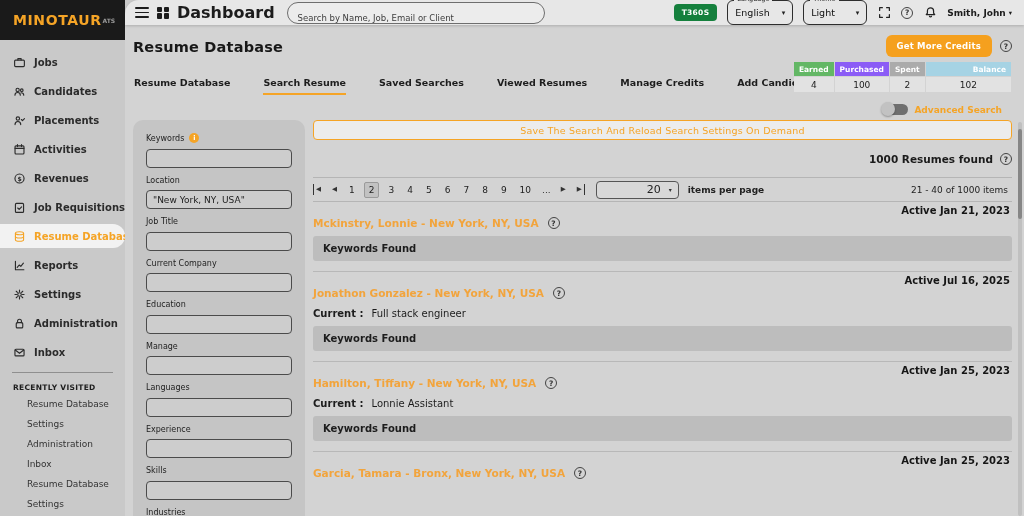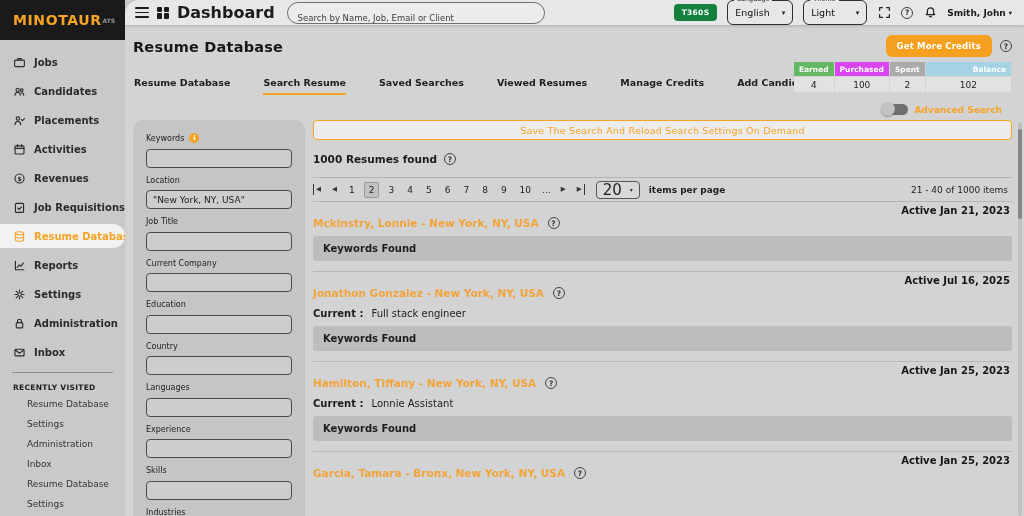--- a/index.html
+++ b/index.html
@@ -74,32 +74,32 @@
   .filters { width:172px; flex:0 0 172px; background:#c5c5c5; border-radius:10px 10px 0 0; padding:13px 13px 20px 13px; height:400px; }
   .f-field { margin-bottom:8px; }
   .f-label-row { display:flex; align-items:center; gap:5px; margin-bottom:3px; }
   .f-label { font-size:8px; color:#222; }
   .info-dot { width:10px; height:10px; border-radius:50%; background:#f5a426; color:#fff; font-size:6.5px; font-weight:800; display:inline-flex; align-items:center; justify-content:center; cursor:pointer; }
   .f-input { width:100%; height:19px; border:1px solid #4b4b4b; border-radius:4px; background:#cdcdcd; font-family:inherit; font-size:9px; color:#222; padding:0 6px; outline:none; }
 
   
   .results { flex:1; min-width:0; }
   .save-banner { width:100%; background:#ececec; border:1.5px solid #f5a426; border-radius:4px; height:20px; display:flex; align-items:center; justify-content:center; color:#f5a426; font-size:9.5px; font-family:inherit; cursor:pointer; letter-spacing:.2px; }
-  .found-row { display:flex; align-items:center; gap:7px; margin-top:13px; }
+  .found-row { display:flex; justify-content:flex-end; align-items:center; gap:7px; margin-top:13px; }
   .found-txt { font-size:10.5px; font-weight:700; color:#1b1b1b; }
 
   .pager { display:flex; align-items:center; gap:5px; border-top:1px solid #b5b5b5; border-bottom:1px solid #b5b5b5; margin-top:12px; height:25px; font-size:9px; color:#222; }
   .pg-btn { font-size:6.5px; color:#333; padding:2px 3px; cursor:pointer; line-height:1; }
   .pg-btn.edge-l { border-left:1.5px solid #333; padding-left:2px; }
   .pg-btn.edge-r { border-right:1.5px solid #333; padding-right:2px; }
   .pg-num { padding:2px 4px; cursor:pointer; font-size:9px; }
   .pg-num.active { background:#c2c2c2; border:1px solid #9a9a9a; border-radius:2px; }
   .pg-ellipsis { font-size:9px; color:#333; padding:0 2px; }
   .pg-select { border:1px solid #555; border-radius:4px; background:#d8d8d8; height:18px; display:flex; align-items:center; gap:8px; padding:0 6px; margin-left:6px; cursor:pointer; }
-  .pg-select .val { font-size:15px; }
+  .pg-select .val { font-size:11px;margin-left:44px; }
   .pg-select .caret { font-size:6px; color:#333; }
   .pg-label { font-weight:700; font-size:9px; margin-left:4px; }
   .pg-range { margin-left:auto; font-size:9px; color:#222; padding-right:4px; }
 
   .r-item { position:relative; padding:4px 0 10px 0; border-bottom:1px solid #b8b8b8; }
   .r-item:last-child { border-bottom:none; }
   .r-date { position:absolute; top:3px; right:2px; font-size:10px; font-weight:800; color:#161616; }
   .r-name-row { display:flex; align-items:center; gap:9px; margin-top:11px; }
   .r-name { color:#f2a43c; font-size:10.5px; font-weight:700; cursor:pointer; }
   .r-current { margin-top:9px; font-size:10px; color:#1c1c1c; }
@@ -290,21 +290,21 @@
 
       <div class="credits-wrap">
         <div class="credits-btn-row">
           <button class="credits-btn">Get More Credits</button>
           <span class="qicon">?</span>
         </div>
         <table class="credits-table">
           <tbody>
               <tr>
             <th style="background: rgb(99, 183, 101);">Earned</th>
-            <th style="background: #d946ef;">Purchased</th>
+            <th style="background: #8b5cf6;">Purchased</th>
             <th style="background: rgb(171, 171, 171); margin-left: 20px;">Spent</th>
             <th style="background: rgb(166, 211, 228); padding-left: 47px;">Balance</th>
           </tr>
           <tr>
             <td>4</td>
             <td>100</td>
             <td>2</td>
             <td>102</td>
           </tr>
         </tbody>
@@ -356,21 +356,21 @@
             <input class="f-input" value="" style="">
           </div>
           <div class="f-field">
             <div class="f-label-row">
                 <span class="f-label">Education</span>
               </div>
             <input class="f-input" value="" style="">
           </div>
           <div class="f-field">
             <div class="f-label-row">
-                <span class="f-label">Country</span>
+                <span class="f-label">Manage</span>
               </div>
             <input class="f-input" value="" style="">
           </div>
           <div class="f-field">
             <div class="f-label-row">
                 <span class="f-label">Languages</span>
               </div>
             <input class="f-input" value="" style="">
           </div>
           <div class="f-field">

